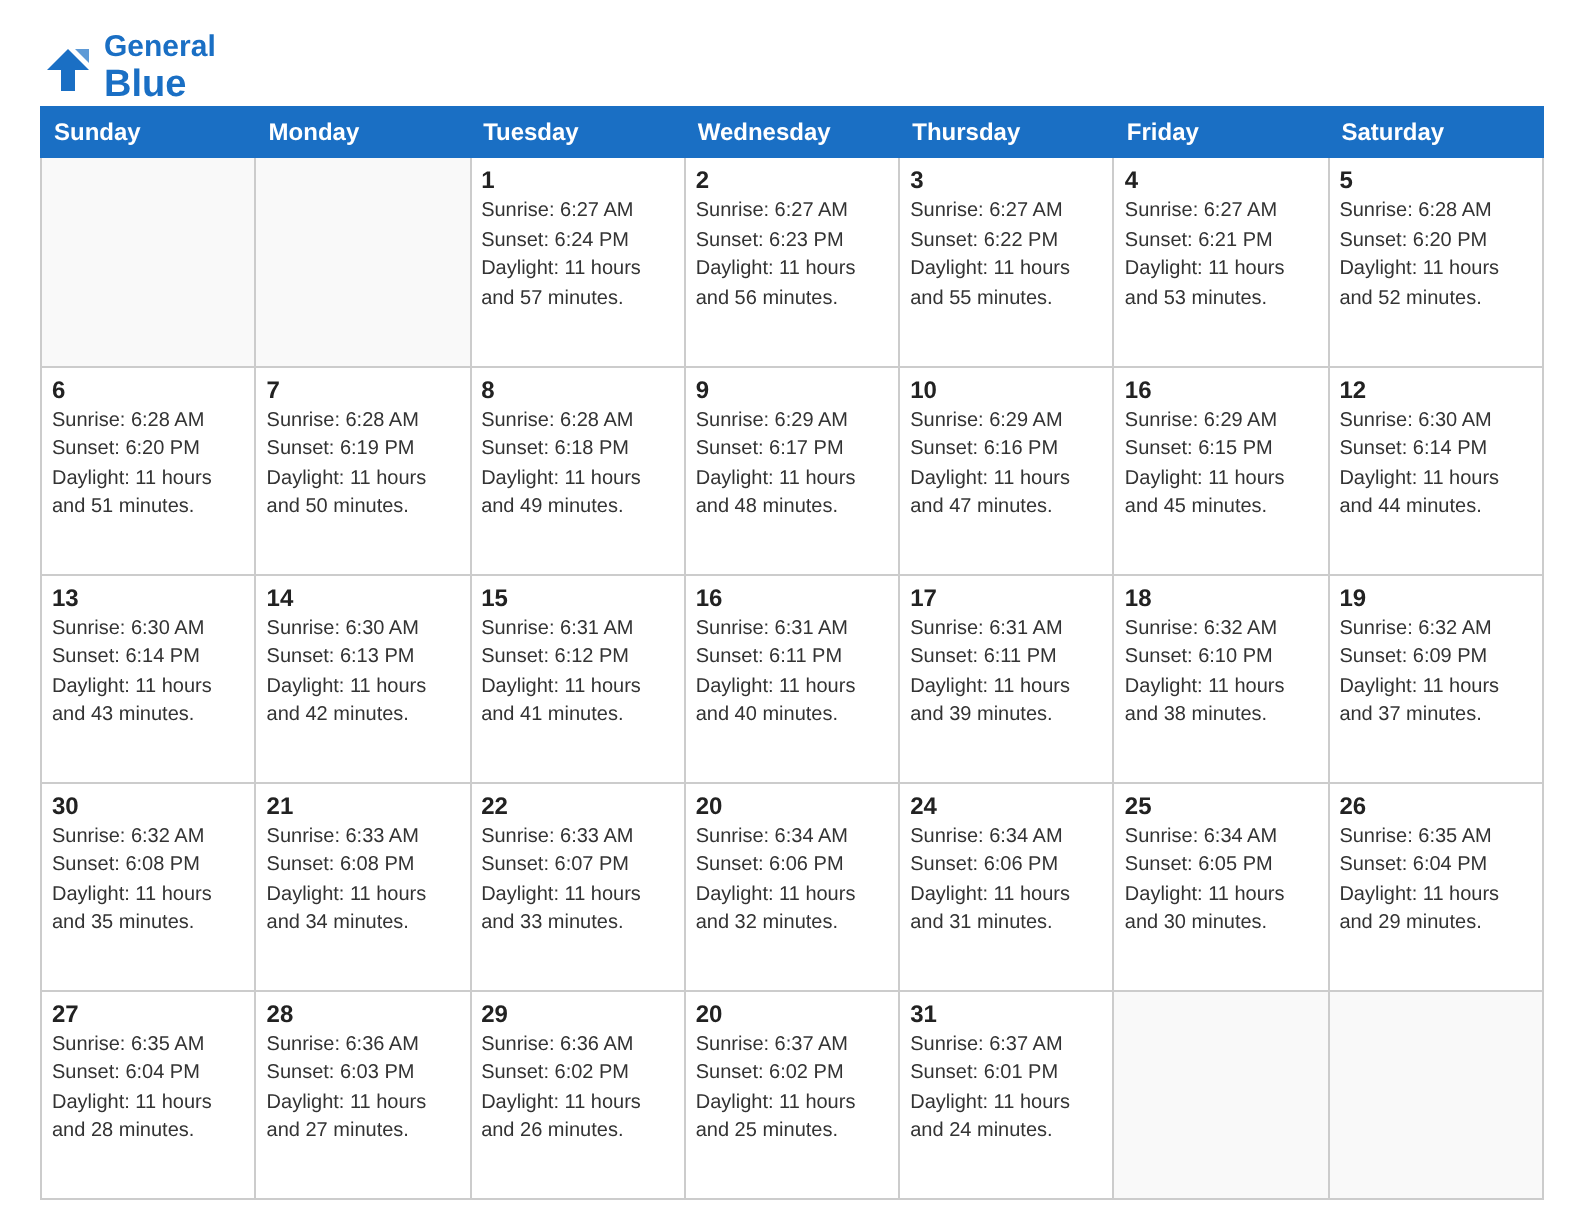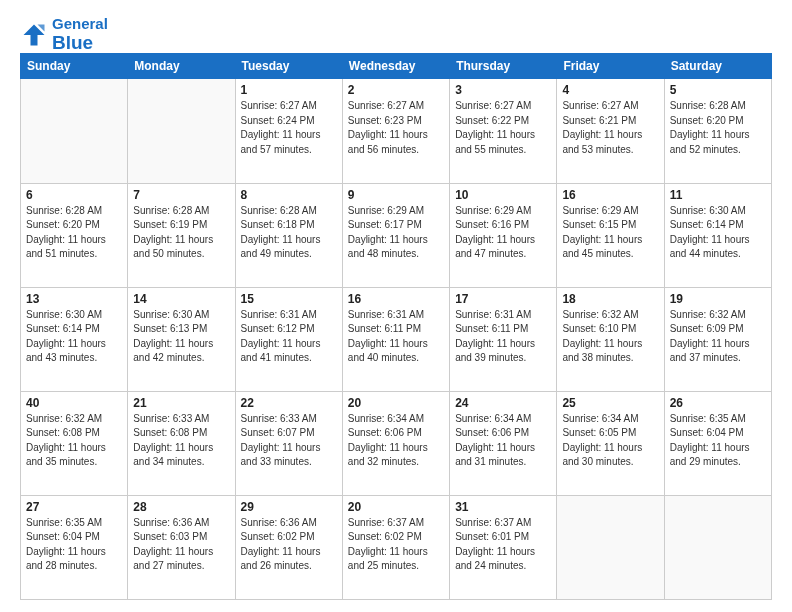--- a/index.html
+++ b/index.html
@@ -185,21 +185,21 @@
 Sunset: 6:16 PM
 Daylight: 11 hours and 47 minutes.</div>
           </td>
           <td>
             <span class="day-num">16</span>
             <div class="day-info" style="white-space: pre-line;">Sunrise: 6:29 AM
 Sunset: 6:15 PM
 Daylight: 11 hours and 45 minutes.</div>
           </td>
           <td>
-            <span class="day-num">11</span>
+            <span class="day-num">12</span>
             <div class="day-info" style="white-space: pre-line;">Sunrise: 6:30 AM
 Sunset: 6:14 PM
 Daylight: 11 hours and 44 minutes.</div>
           </td>
         </tr>
         <tr>
           <td>
             <span class="day-num">13</span>
             <div class="day-info" style="white-space: pre-line;">Sunrise: 6:30 AM
 Sunset: 6:14 PM
@@ -237,21 +237,21 @@
           </td>
           <td>
             <span class="day-num">19</span>
             <div class="day-info" style="white-space: pre-line;">Sunrise: 6:32 AM
 Sunset: 6:09 PM
 Daylight: 11 hours and 37 minutes.</div>
           </td>
         </tr>
         <tr>
           <td>
-            <span class="day-num">40</span>
+            <span class="day-num">30</span>
             <div class="day-info" style="white-space: pre-line;">Sunrise: 6:32 AM
 Sunset: 6:08 PM
 Daylight: 11 hours and 35 minutes.</div>
           </td>
           <td>
             <span class="day-num">21</span>
             <div class="day-info" style="white-space: pre-line;">Sunrise: 6:33 AM
 Sunset: 6:08 PM
 Daylight: 11 hours and 34 minutes.</div>
           </td>

